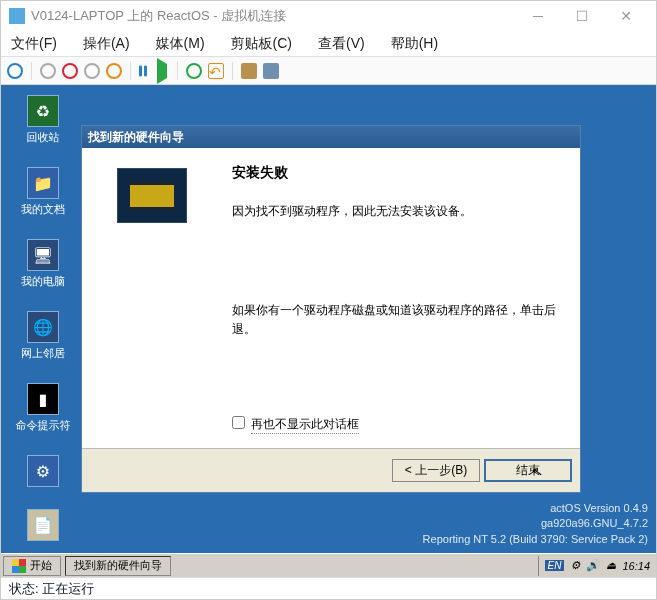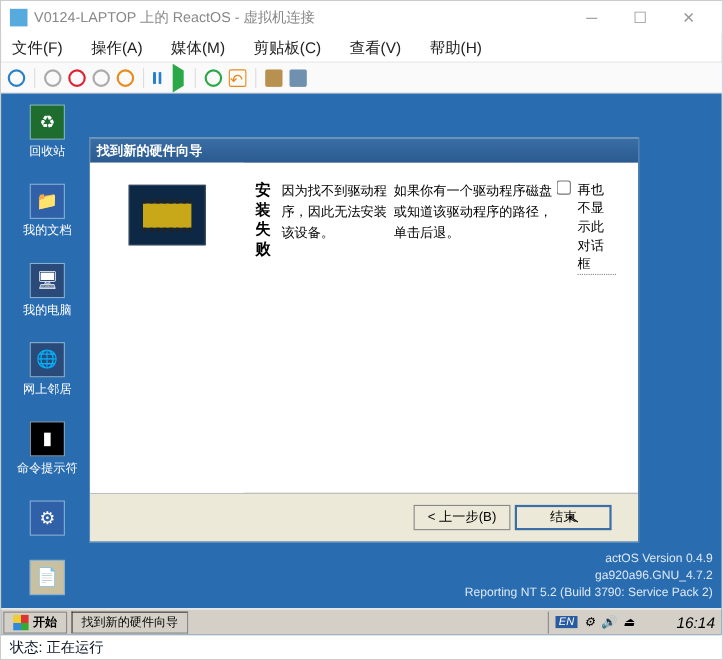--- a/index.html
+++ b/index.html
@@ -42,41 +42,41 @@
 
 
 .wizard { position: absolute; left: 80px; top: 40px; width: 500px; background: #ece9d8; border: 1px solid #5080b0; }
 .wizard-title { height: 22px; background: linear-gradient(#3a6ea5,#2a5a90); color: #fff; font-size: 12px; display: flex; align-items: center; padding: 0 6px; font-weight: bold; }
 .wizard-body { display: flex; background: #fff; height: 300px; }
 .wizard-left { width: 140px; background: #fff; display: flex; justify-content: center; padding-top: 20px; }
 .hw-img { width: 70px; height: 55px; background:#0c2844; border:1px solid #344860; display:flex;align-items:center;justify-content:center; }
 .chip { width: 44px; height: 22px; background: #c8a818; position: relative; }
 .chip::before, .chip::after { content:""; position:absolute; width:100%; height:4px; background:repeating-linear-gradient(90deg,#222 0 3px,transparent 3px 6px); left:0;}
 .chip::before { top:-4px; } .chip::after { bottom:-4px; }
-.wizard-right { flex:1; padding: 16px 20px 8px 10px; display:flex; flex-direction:row; font-size:12px; color:#000; }
+.wizard-right { flex:1; padding: 16px 20px 8px 10px; display:flex; flex-direction:column; font-size:12px; color:#000; }
 .wr-heading { font-size: 14px; font-weight: bold; margin-bottom: 20px; }
 .wr-text1 { margin-bottom: 80px; line-height:1.6; }
 .wr-text2 { line-height:1.6; }
 .wr-spacer { flex:1; }
 .wr-check { display:flex; align-items:flex-start; gap:6px; margin-bottom:6px; }
 .wr-check input { width:13px; height:13px; }
 .wr-check label { border-bottom:1px dotted #888; }
-.wizard-buttons { height: 44px; background: #ece9d8; border-top:1px solid #bbb; display:flex; align-items:center; justify-content:flex-end; gap:4px; padding:0 24px; }
+.wizard-buttons { height: 44px; background: #ece9d8; border-top:1px solid #bbb; display:flex; align-items:center; justify-content:flex-end; gap:4px; padding:0 8px; }
 .wizard-buttons button { width:88px; height:23px; font-size:12px; background:#ece9d8; border:1px solid #888; cursor:pointer; }
 .wizard-buttons button.primary { border:2px solid #3a6ea5; position:relative; }
 .cursor-arrow { position:absolute; left:46px; top:3px; font-size:13px; color:#000; pointer-events:none; transform:rotate(-10deg); }
 
 
 .taskbar { position:absolute; left:0; bottom:0; width:100%; height:24px; background:#d4d0c8; border-top:1px solid #fff; display:flex; align-items:center; font-size:11px; }
-.start-btn { height:20px; margin:0 2px; padding:0 8px; background:#d4d0c8; border:1px solid #888; display:flex; align-items:center; gap:4px; font-weight:bold; cursor:pointer;justify-content:center; }
+.start-btn { height:20px; margin:0 2px; padding:0 8px; background:#d4d0c8; border:1px solid #888; display:flex; align-items:center; gap:4px; font-weight:normal; cursor:pointer;justify-content:center; }
 .start-btn .flag { width:14px; height:14px; background:conic-gradient(#d33 0 90deg,#3a3 90deg 180deg,#38d 180deg 270deg,#ec3 270deg 360deg); }
 .task-item { height:20px; margin:0 2px; padding:0 8px; background:#d4d0c8; border:1px inset #888; display:flex; align-items:center; cursor:pointer; max-width:160px; white-space:nowrap; overflow:hidden; }
 .tray { margin-left:auto; display:flex; align-items:center; gap:6px; padding:0 6px; border-left:1px solid #888; height:20px;font-style:italic; }
 .tray .lang { background:#2a5aa0; color:#fff; padding:0 3px; font-size:10px; }
-.tray .clock { font-size:14px;margin-left:32px; }
+.tray .clock { font-size:11px; }
 .tray-ico { font-size:11px; }
 
 
 .statusbar { height:22px; border-top:1px solid #ddd; display:flex; align-items:center; padding:0 8px; font-size:13px; background:#fff; color:#0f172a; }
 </style>
 </head>
 <body>
 
 <div class="vm-window">
 

